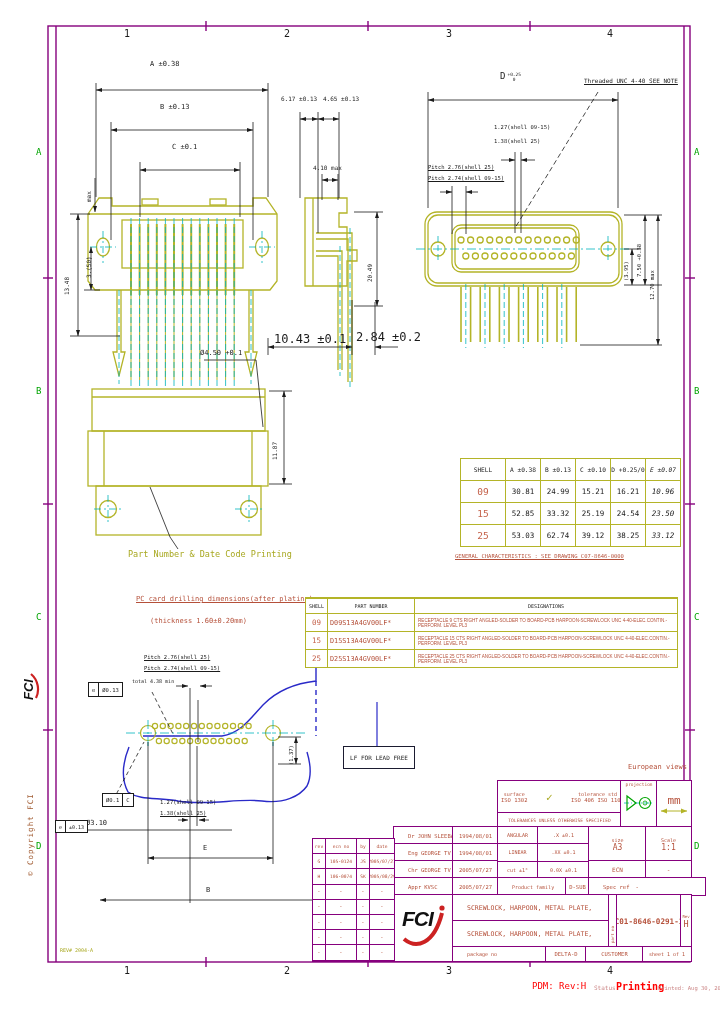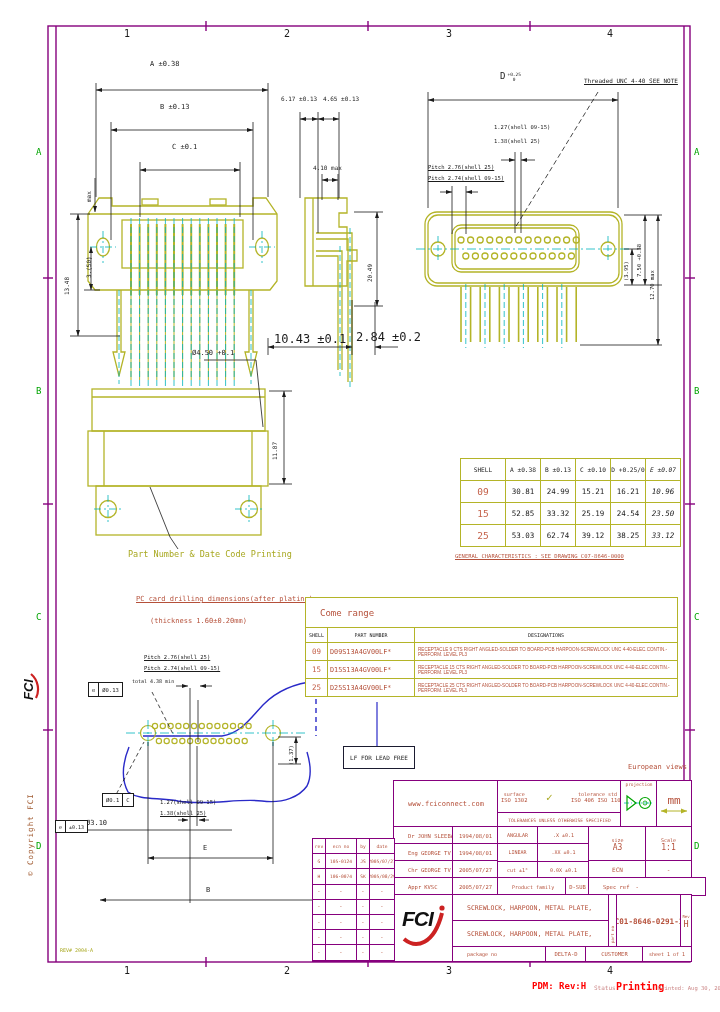--- a/index.html
+++ b/index.html
@@ -394,21 +394,21 @@
   <div class="lbl rot f6" style="left:86px;top:202px">max</div>
   <div class="lbl rot f6" style="left:86px;top:278px">3.(50)</div>
   <div class="lbl rot f6" style="left:64px;top:295px">13.48</div>
 
   <div class="lbl f6" style="left:281px;top:96px">6.17 ±0.13</div>
   <div class="lbl f6" style="left:323px;top:96px">4.65 ±0.13</div>
   <div class="lbl f6" style="left:313px;top:165px">4.10 max</div>
   <div class="lbl rot f6" style="left:367px;top:282px">20.49</div>
   <div class="lbl f65" style="left:274px;top:333px">10.43 ±0.1</div>
   <div class="lbl f65" style="left:356px;top:331px">2.84 ±0.2</div>
-  <div class="lbl" style="left:192px;top:350px">Ø4.50 +0.1</div>
+  <div class="lbl" style="left:200px;top:350px">Ø4.50 +0.1</div>
 
   <div class="lbl" style="left:500px;top:72px;display:flex;align-items:center;gap:2px">
     <span class="f9">D</span>
     <span class="stack" style="font-size:4.5px">
       <span>+0.25</span>
       <span>0</span>
     </span>
   </div>
   <div class="lbl f6 und" style="left:584px;top:78px">Threaded UNC 4-40 SEE NOTE</div>
   <div class="lbl f5" style="left:494px;top:124px">1.27(shell 09-15)</div>
@@ -468,21 +468,20 @@
     <div class="sh">25</div>
     <div>53.03</div>
     <div>62.74</div>
     <div>39.12</div>
     <div>38.25</div>
     <div>33.12</div>
   </div>
   <div class="lbl red und f5" style="left:455px;top:553px">GENERAL CHARACTERISTICS : SEE DRAWING C07-8646-0000</div>
 
   <div class="crTbl">
-    <div class="cr-title">Come range</div>
     <div class="cr-grid">
       <div class="cr-hd">SHELL</div>
       <div class="cr-hd">PART NUMBER</div>
       <div class="cr-hd">DESIGNATIONS</div>
     </div>
     <div class="cr-grid">
       <div class="cr-row cr-sh">09</div>
       <div class="cr-row cr-pn">D09S13A4GV00LF*</div>
       <div class="cr-row cr-ds">RECEPTACLE 9 CTS RIGHT ANGLED-SOLDER TO BOARD-PCB HARPOON-SCREWLOCK UNC 4-40-ELEC.CONTIN.-PERFORM. LEVEL PL3</div>
     </div>
@@ -495,21 +494,20 @@
       <div class="cr-row cr-sh">25</div>
       <div class="cr-row cr-pn">D25S13A4GV00LF*</div>
       <div class="cr-row cr-ds">RECEPTACLE 25 CTS RIGHT ANGLED-SOLDER TO BOARD-PCB HARPOON-SCREWLOCK UNC 4-40-ELEC.CONTIN.-PERFORM. LEVEL PL3</div>
     </div>
   </div>
 
   <div class="lfbox">LF FOR LEAD FREE</div>
   <div class="lbl red" style="left:628px;top:764px">European views</div>
   <div class="lbl olv" style="left:60px;top:948px;font-size:5px">REV# 2004-A</div>
 
-  <div class="tb" style="left:393px;top:780px;width:104px;height:46px;font-size:7px">www.fciconnect.com</div>
 
   <div class="tb" style="left:497px;top:780px;width:123px;height:32px;justify-content:space-between;padding:0 3px">
     <span class="stack" style="font-size:5px">
       <span>surface</span>
       <span style="font-size:5.5px">ISO 1302</span>
     </span>
     <span class="olv" style="font-size:11px">✓</span>
     <span class="stack" style="font-size:5px">
       <span>tolerance std</span>
       <span style="font-size:5.5px">ISO 406  ISO 1101</span>
@@ -649,18 +647,18 @@
   </div>
 
   <div class="lbl rot" style="left:22px;top:700px">
     <span style="font-family:'Liberation Sans',sans-serif;font-weight:900;font-style:italic;font-size:13px;color:#111">FCI</span>
     <svg width="30" height="10" style="position:absolute;left:0;top:8px">
       <path d="M2,6 C10,10 20,8 26,1" stroke="#cc2222" stroke-width="2.2" fill="none"></path>
     </svg>
   </div>
   <div class="lbl rot" style="left:27px;top:876px;font-size:7.5px;color:#a05a30;letter-spacing:1px">© Copyright FCI</div>
 
-  <div class="lbl" style="left:532px;top:982px;font-size:9px;font-weight:bold;color:#ff0000">PDM: Rev:H</div>
+  <div class="lbl" style="left:532px;top:982px;font-size:9px;font-weight:normal;color:#ff0000">PDM: Rev:H</div>
   <div class="lbl" style="left:594px;top:985px;font-size:6px;color:#cc8888">Status:</div>
   <div class="lbl" style="left:616px;top:981px;font-size:10px;font-weight:bold;color:#ff0000">Printing</div>
   <div class="lbl" style="left:658px;top:985px;font-size:5.5px;color:#cc8888">Printed: Aug 30, 2005</div>
 
 </div>
 
 </body></html>

